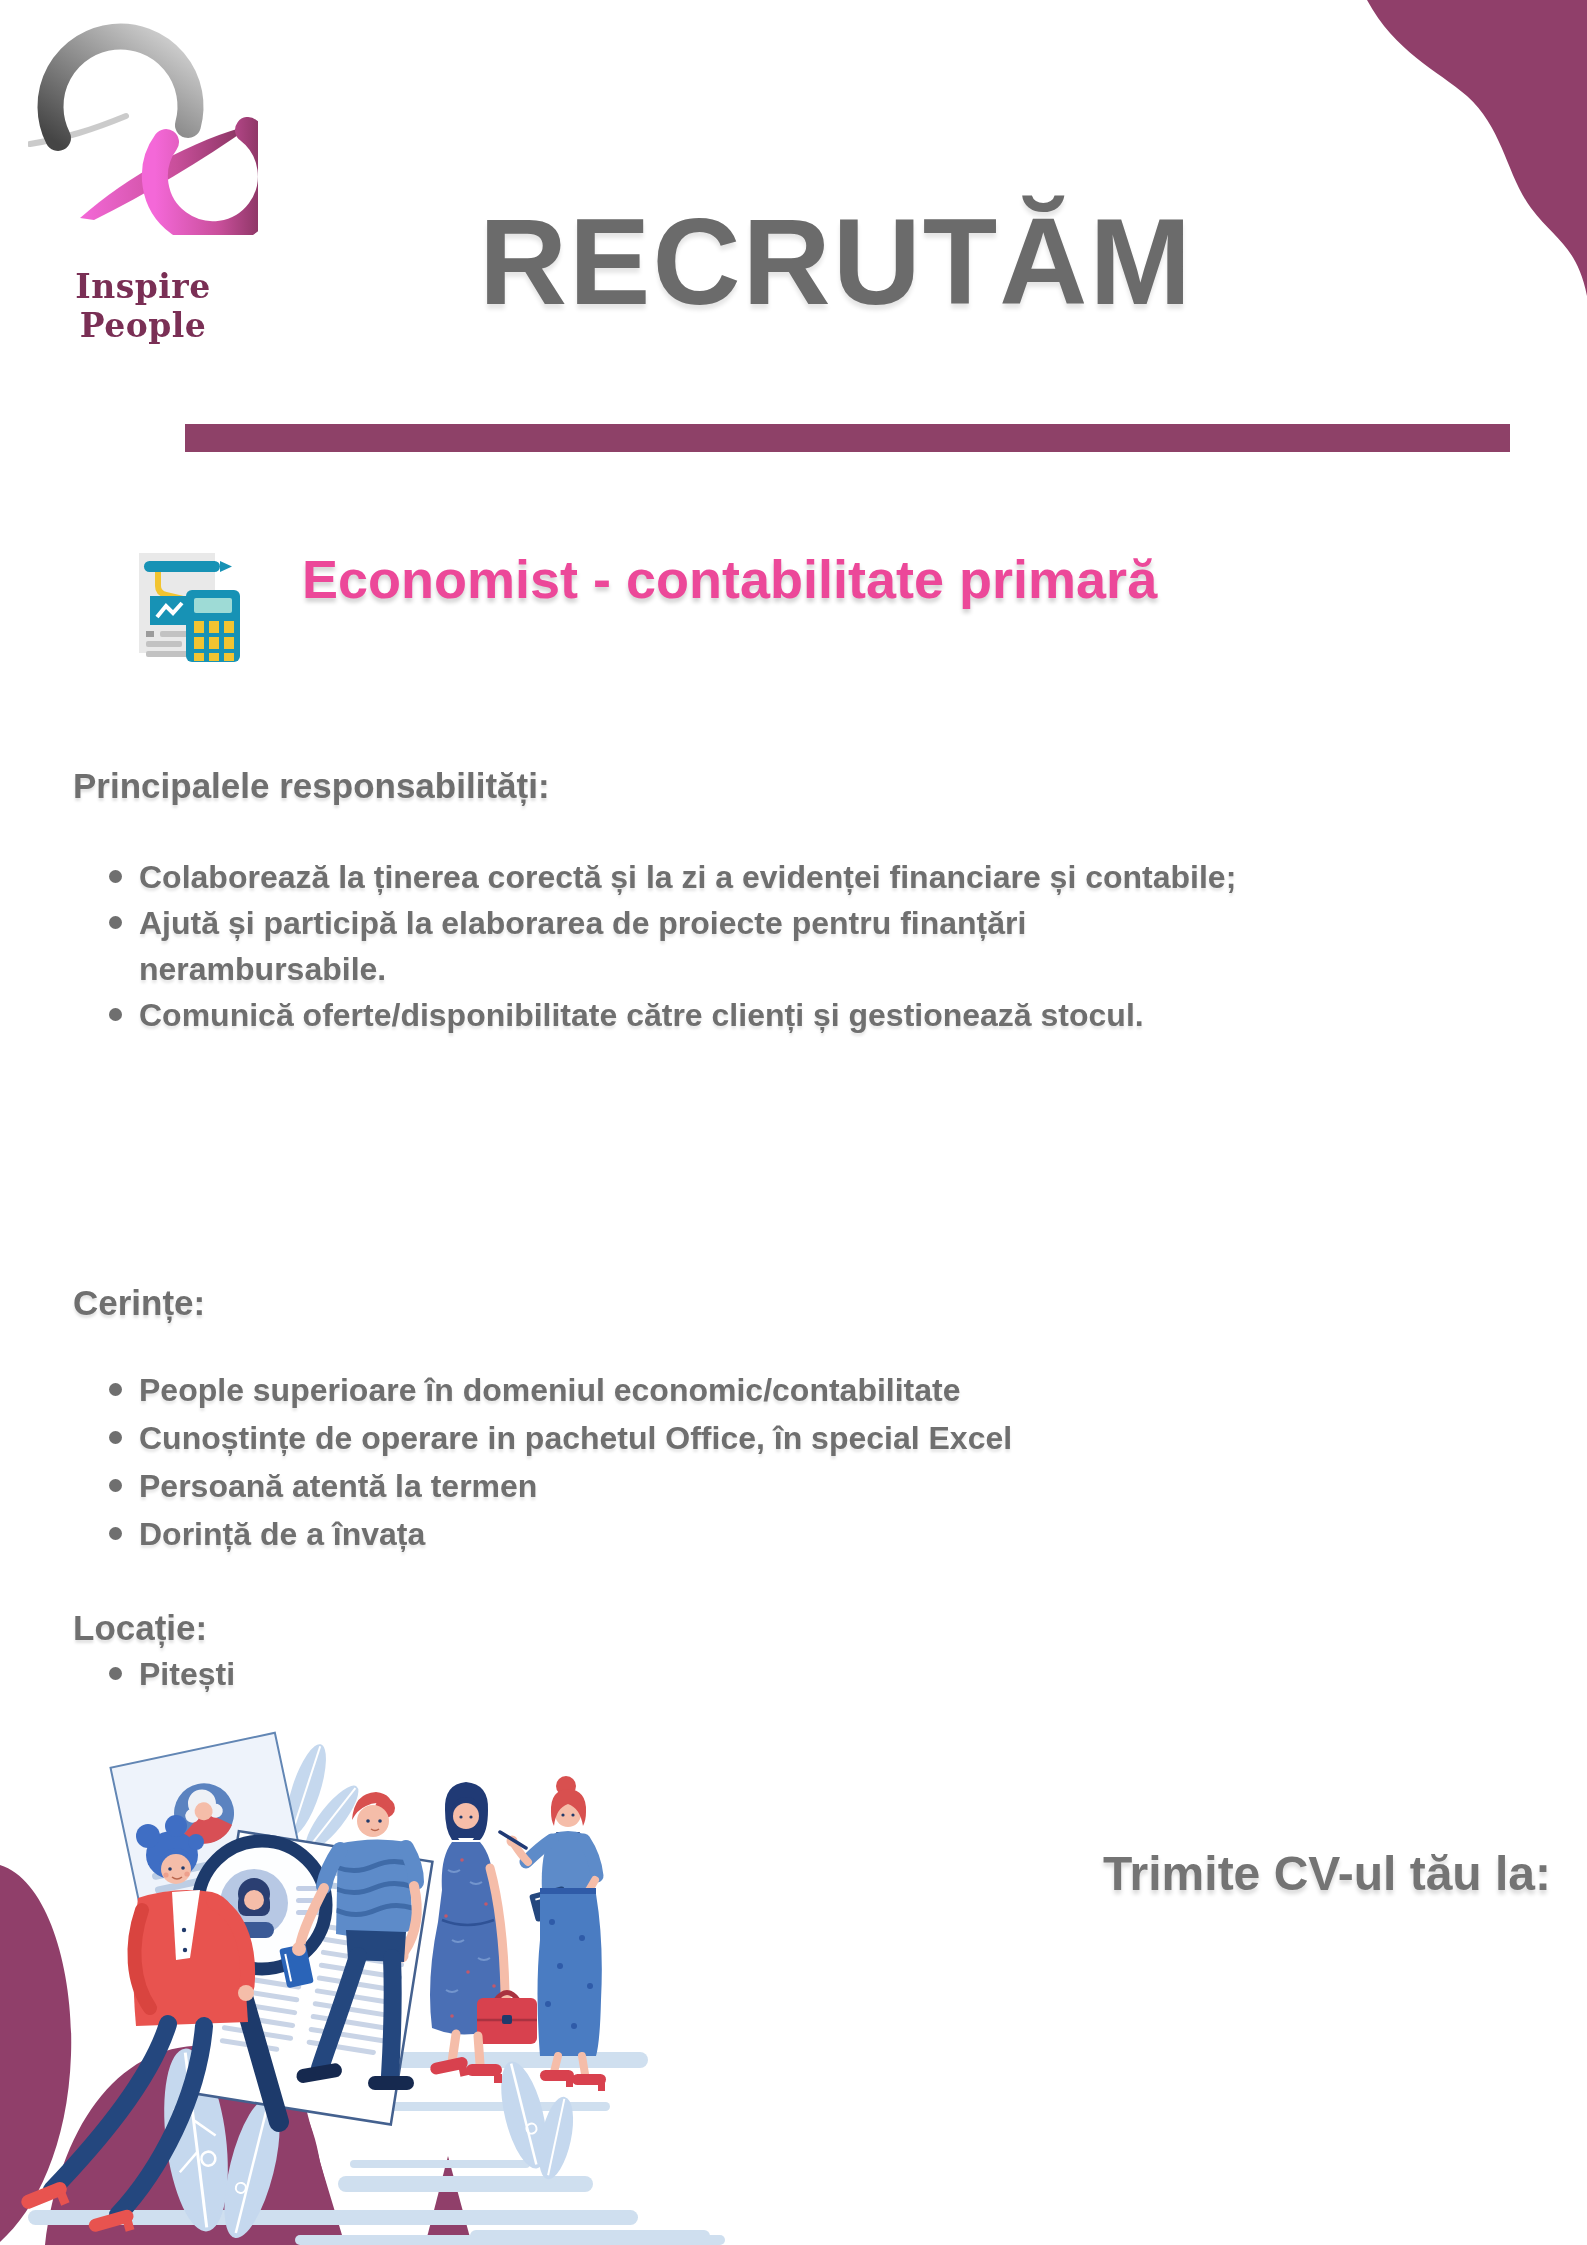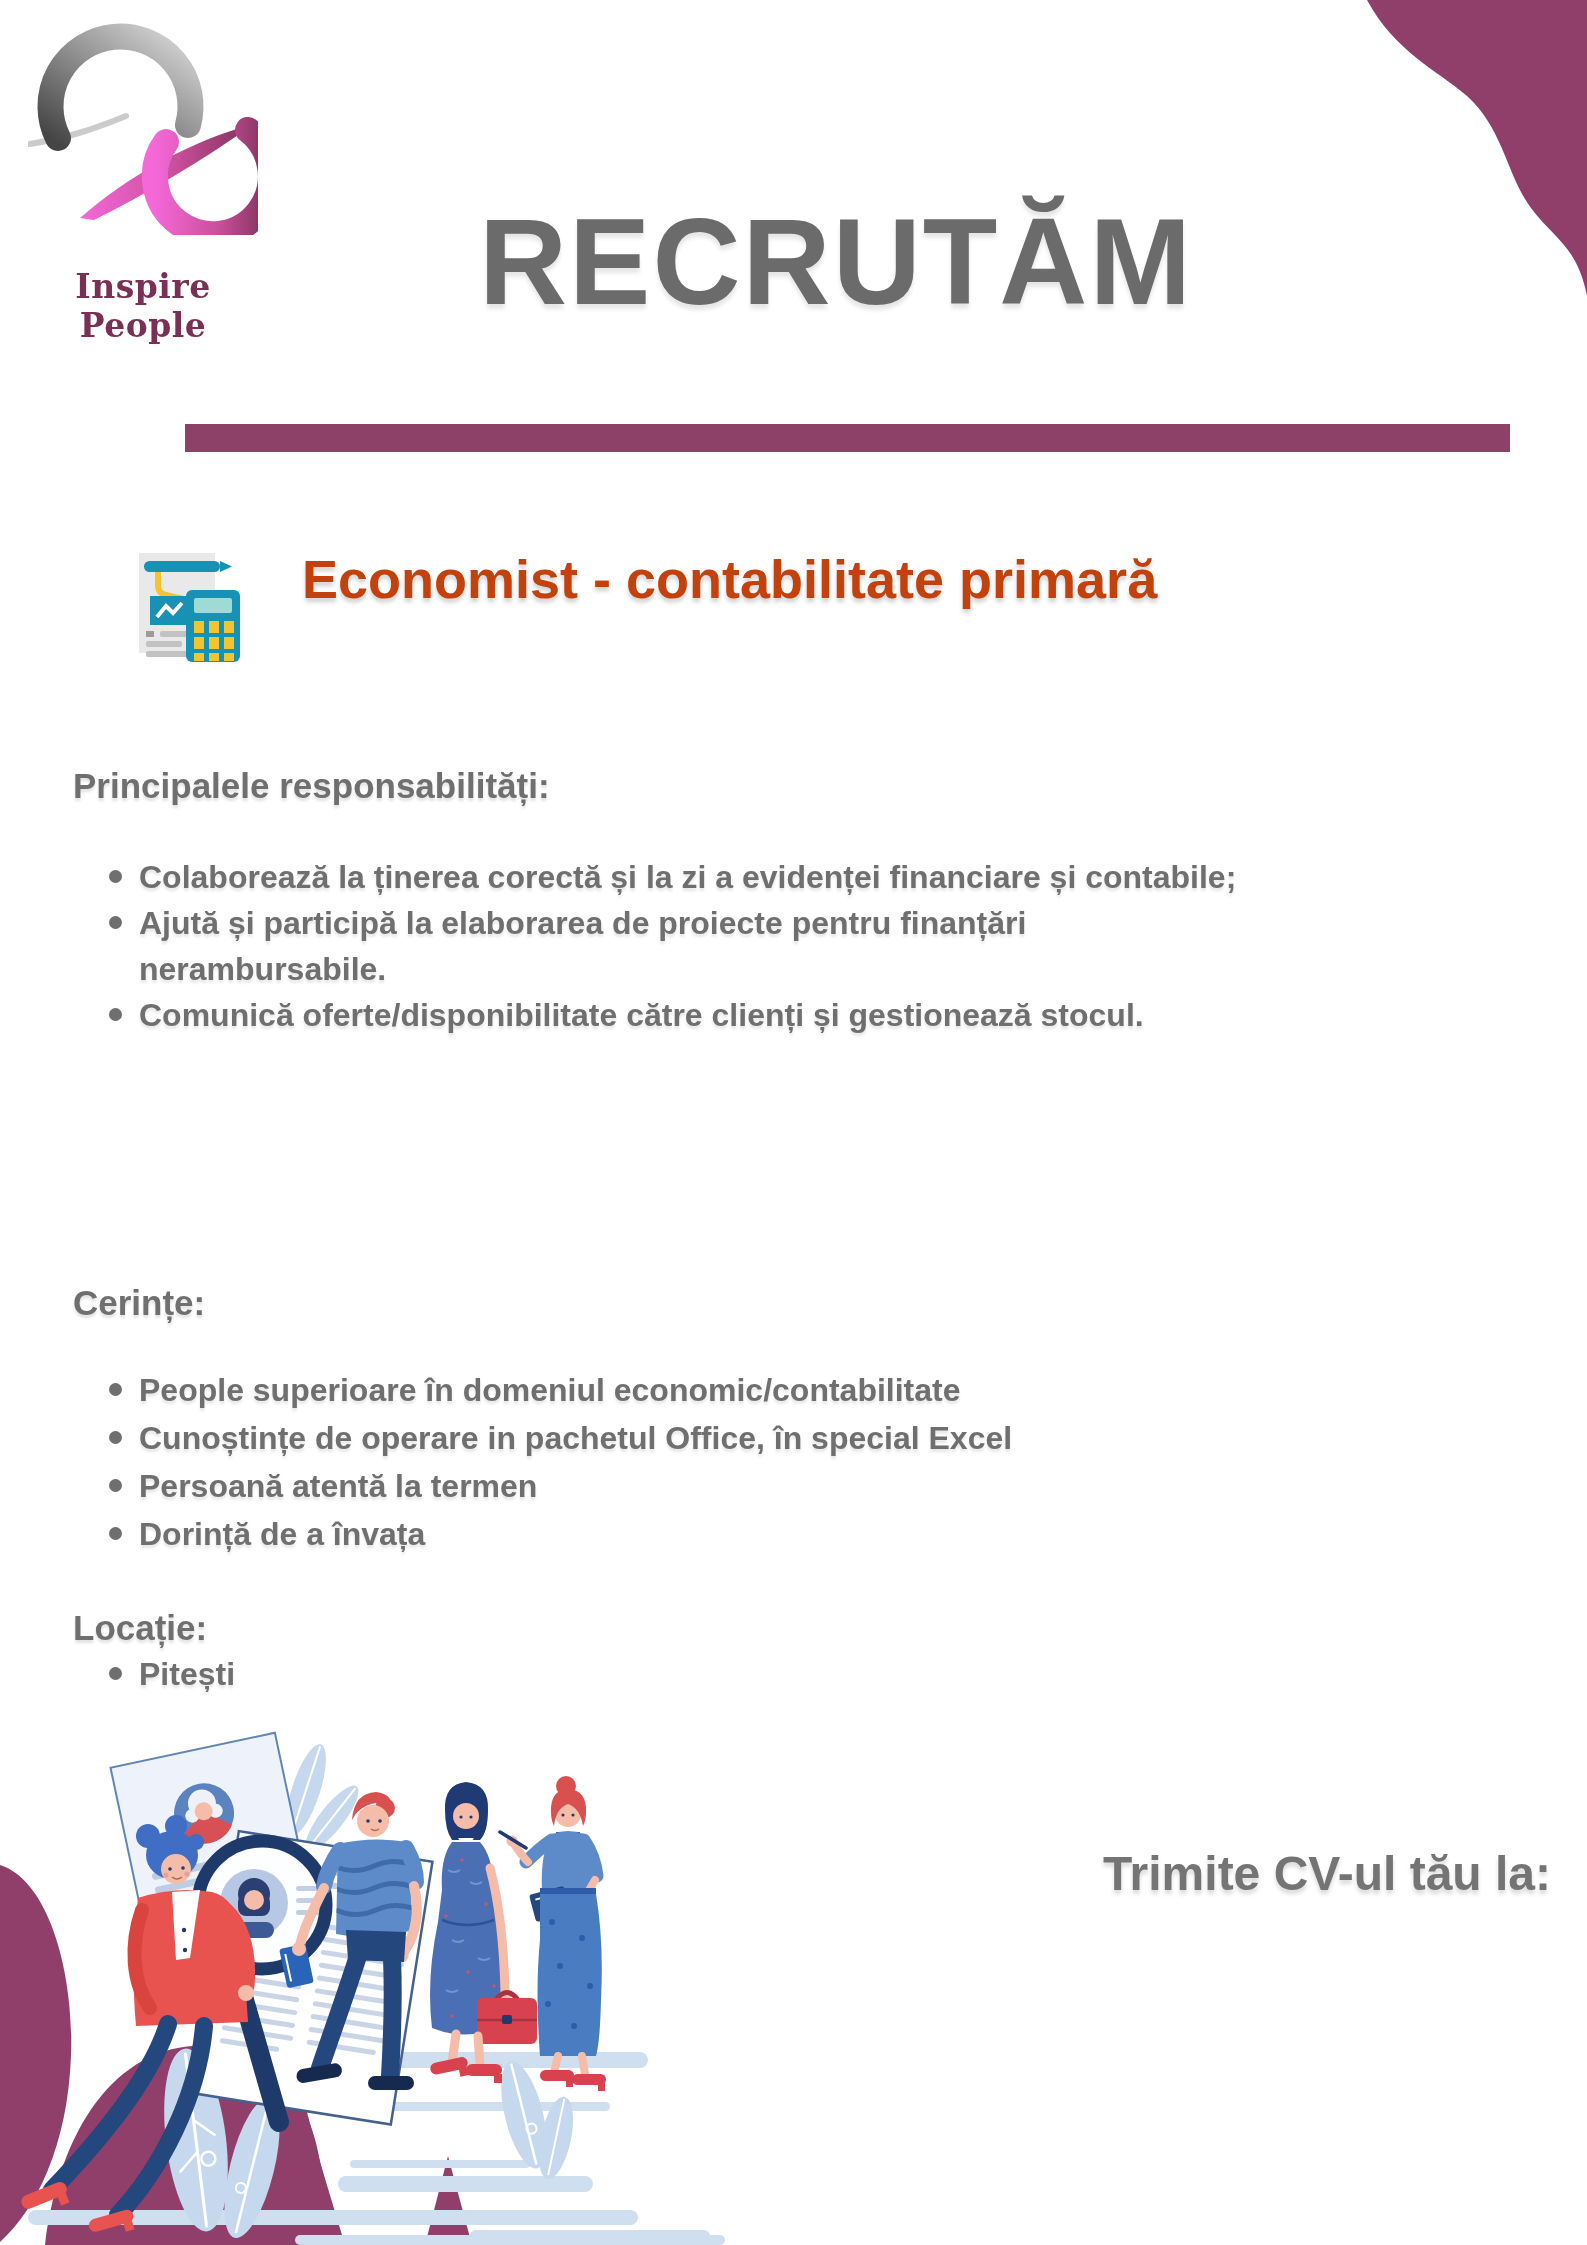--- a/index.html
+++ b/index.html
@@ -31,21 +31,21 @@
     white-space:nowrap;
   }
   .bar{
     position:absolute;left:185px;top:424px;width:1325px;height:28px;
     background:#8e4168;
   }
   
   .job-icon{position:absolute;left:136px;top:550px;width:112px;height:114px;}
   .job-title{
     position:absolute;left:302px;top:548px;width:1200px;
-    font-size:54px;font-weight:bold;color:#c2410c;
+    font-size:54px;font-weight:bold;color:#ec4899;
     text-shadow:0 4px 4px rgba(0,0,0,0.18);
     white-space:nowrap;
   }
   
   .sec-heading{
     position:absolute;left:73px;
     font-size:35px;font-weight:bold;color:#6f6f6f;
     text-shadow:0 3px 3px rgba(0,0,0,0.12);
     white-space:nowrap;
   }

